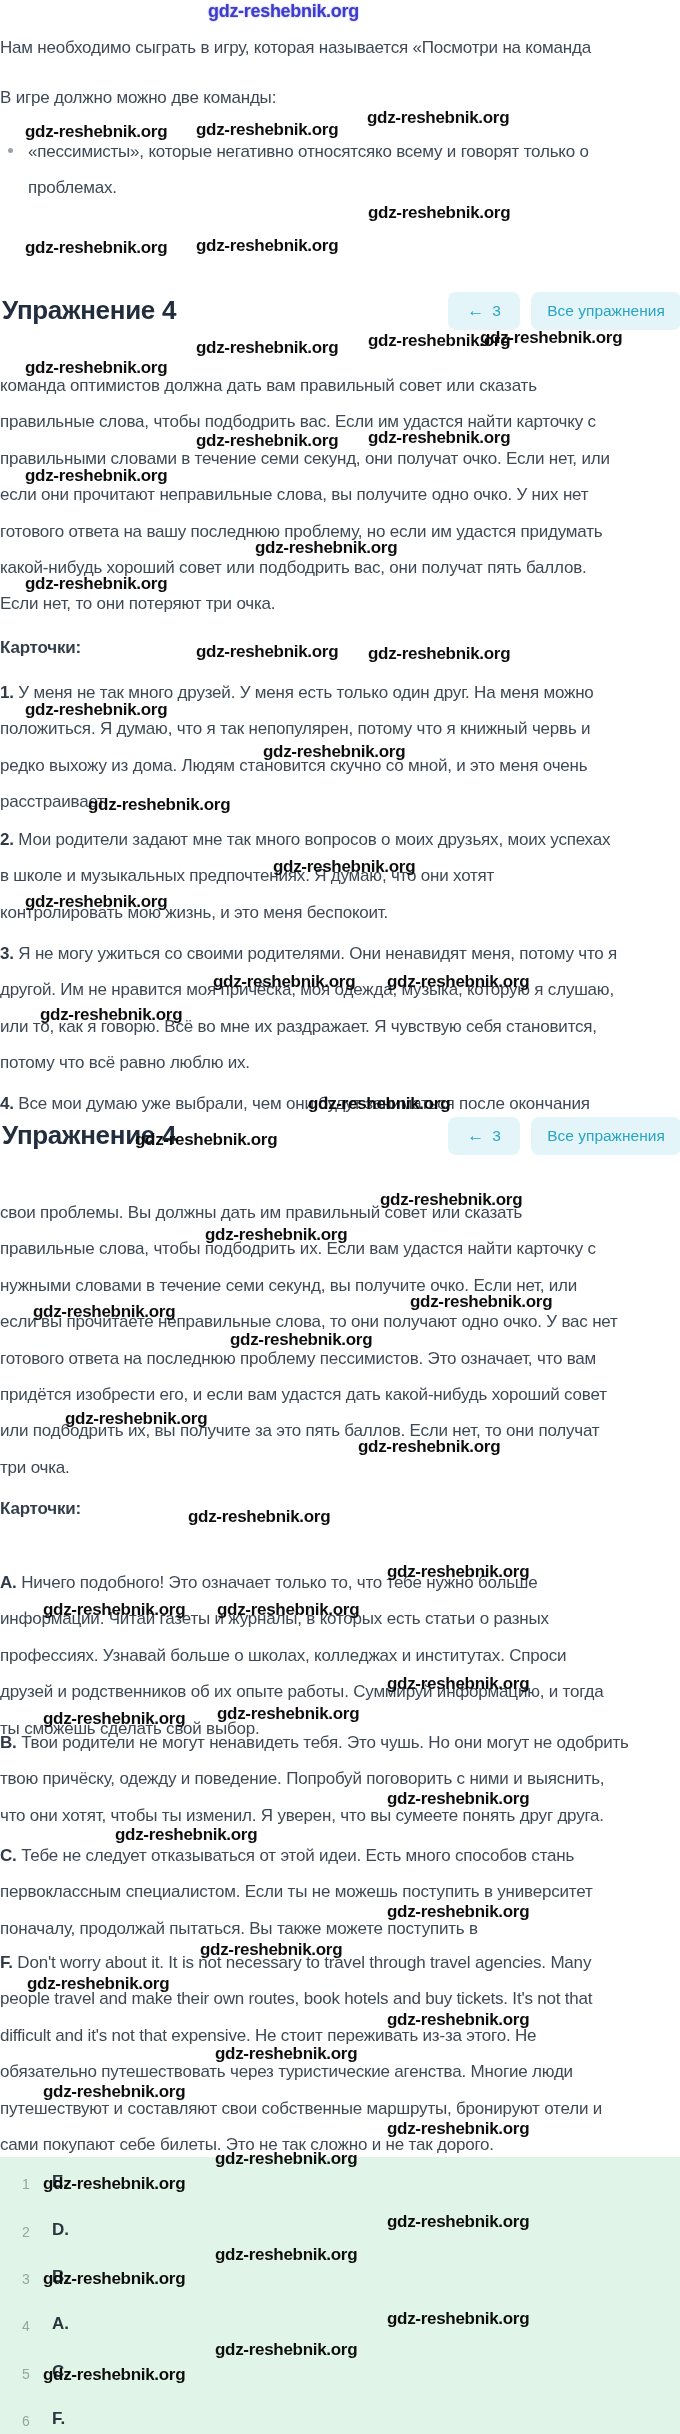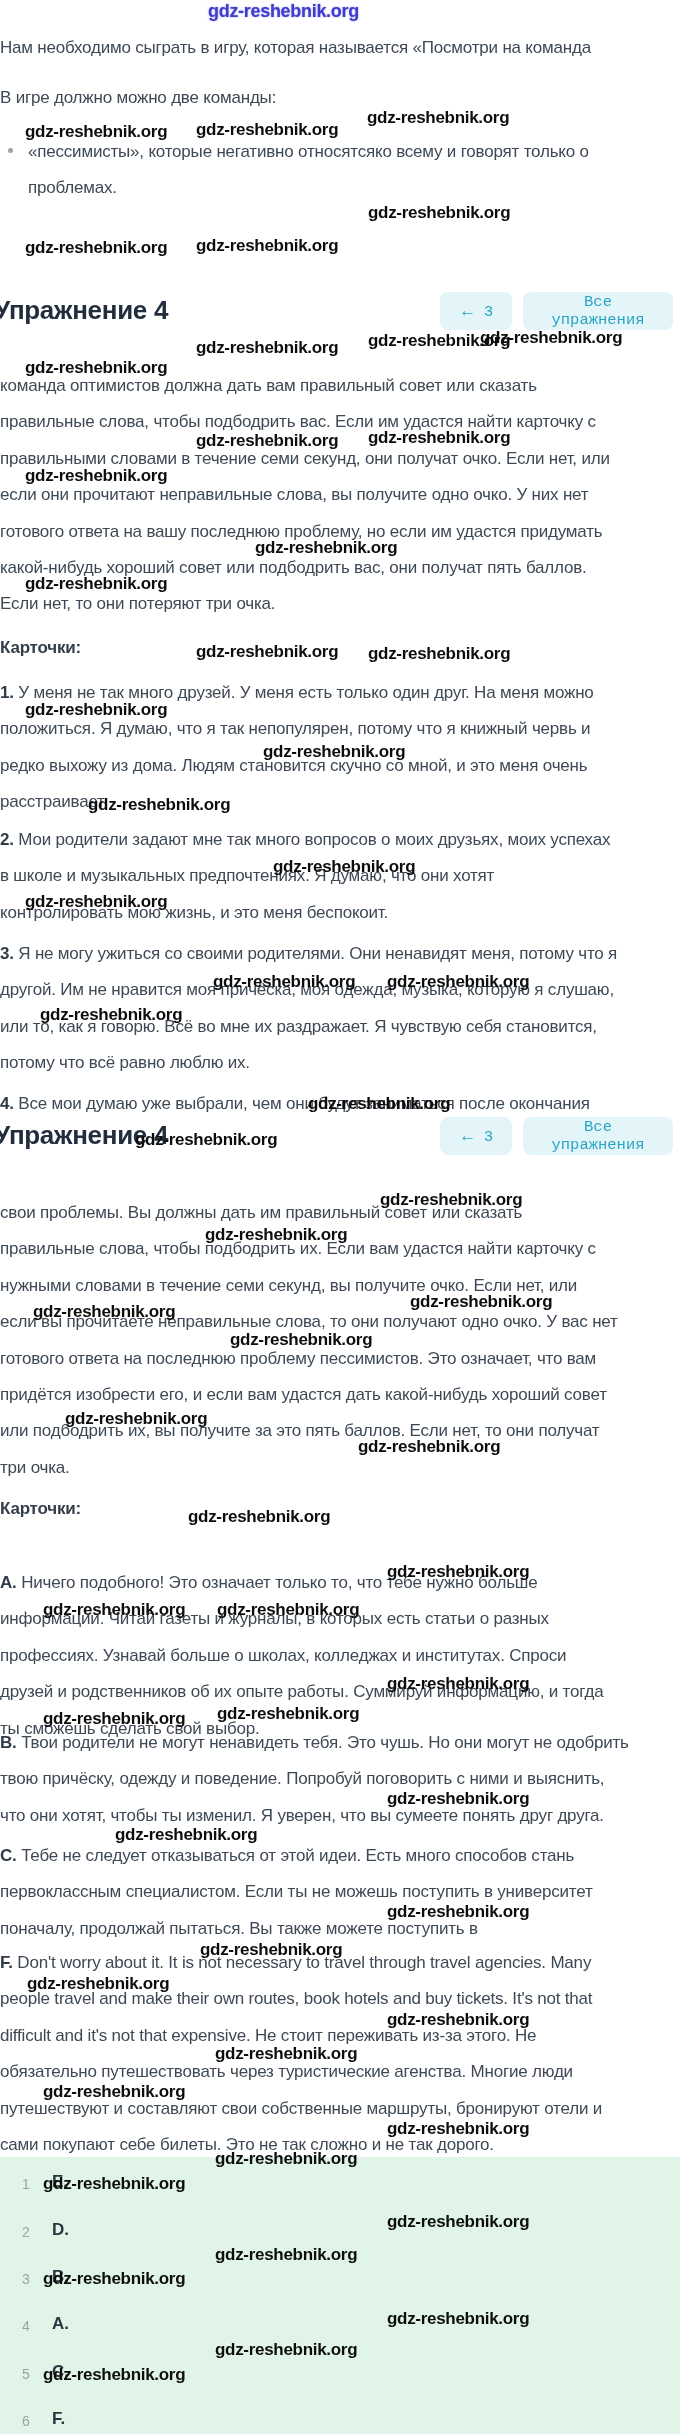--- a/index.html
+++ b/index.html
@@ -13,33 +13,33 @@
     letter-spacing:-0.2px;color:#3e4955;white-space:pre-line;width:680px;
   }
   .label{font-weight:700;color:#333e4a;}
   .card b{font-weight:700;color:#303b47;}
   .bullet{position:absolute;left:0;width:564px;}
   .dot{
     position:absolute;left:8px;top:14px;width:5px;height:5px;border-radius:50%;
     background:#9aa2ab;
   }
   .bullet .bullet-text{position:relative;margin-left:28px;width:640px;}
-  .ex-header{position:absolute;left:0;width:540px;height:40px;}
+  .ex-header{position:absolute;left:8px;width:540px;height:40px;}
   .ex-title{
     position:absolute;left:-6px;top:0;margin:0;font-size:26px;font-weight:700;
     color:#222e3d;letter-spacing:-0.3px;line-height:30px;
   }
   .btn{
     position:absolute;top:-3px;height:38px;border:none;border-radius:8px;
     background:#e4f5f9;color:#29a5c3;font-family:"Liberation Sans",sans-serif;
     font-size:15.5px;cursor:pointer;padding:0 14px;
   }
   .btn-back{left:440px;width:72px;}
   .btn-back .arrow{font-size:17px;margin-right:8px;}
-  .btn-all{left:523px;width:150px;font-family:Liberation Mono, monospace;}
+  .btn-all{left:523px;width:150px;}
   .answers{
     position:absolute;left:0;top:2157px;width:680px;height:277px;
     background:#e0f5e7;
   }
   .answer-row{position:absolute;left:0;width:680px;height:40px;}
   .answer-num{
     position:absolute;left:22px;top:8px;font-size:14px;color:#94a89c;
   }
   .answer-letter{
     position:absolute;left:52px;top:4px;font-size:17px;font-weight:700;color:#2b3540;

